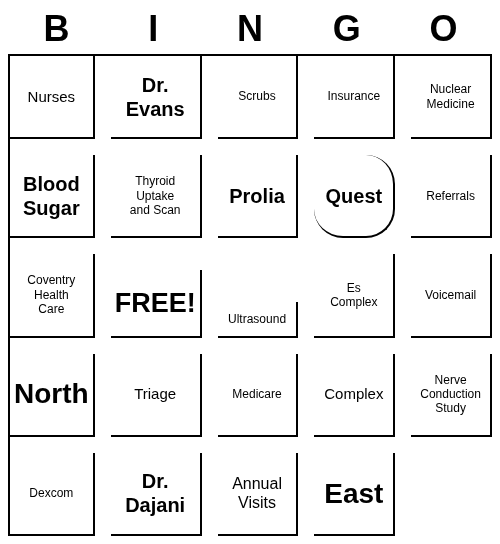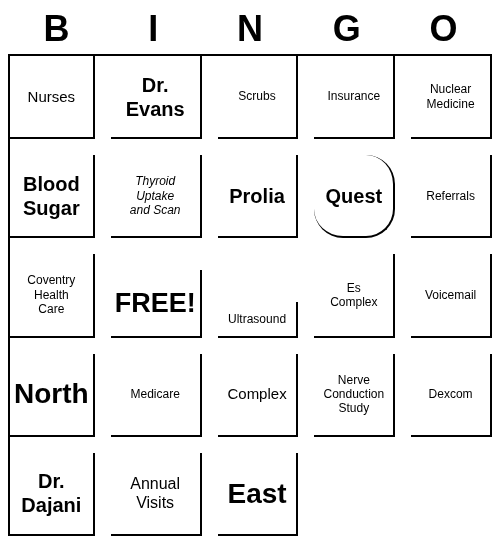--- a/index.html
+++ b/index.html
@@ -58,30 +58,31 @@
     <div class="bingo-header-cell">G</div>
     <div class="bingo-header-cell">O</div>
   </div>
 <div class="bingo-grid">
 <div class="bingo-cell" style="font-size: 15px;">Nurses</div>
     <div class="bingo-cell" style="font-size: 20px; font-weight: bold;">Dr.<br>Evans</div>
     <div class="bingo-cell" style="font-size: 12px;">Scrubs</div>
     <div class="bingo-cell" style="font-size: 12px;">Insurance</div>
     <div class="bingo-cell" style="font-size: 12px;">Nuclear<br>Medicine</div>
     <div class="bingo-cell" style="font-size: 20px; font-weight: bold;">Blood<br>Sugar</div>
-    <div class="bingo-cell" style="font-size: 12px; font-style: italic;">Thyroid<br>Uptake<br>and Scan</div>
+    <div class="bingo-cell" style="font-size: 12px;">Thyroid<br>Uptake<br>and Scan</div>
     <div class="bingo-cell" style="font-size: 20px; font-weight: bold;">Prolia</div>
     <div class="bingo-cell" style="font-size: 20px; font-weight: bold; border-radius: 29px;">Quest</div>
     <div class="bingo-cell" style="font-size: 12px;">Referrals</div>
     <div class="bingo-cell" style="font-size: 12px;">Coventry<br>Health<br>Care</div>
     <div class="bingo-cell" style="font-size: 27px; font-weight: bold; margin-top: 16px;">FREE!</div>
     <div class="bingo-cell" style="font-size: 12px; margin-top: 48px;">Ultrasound</div>
     <div class="bingo-cell" style="font-size: 12px;">Es<br>Complex</div>
     <div class="bingo-cell" style="font-size: 12px;">Voicemail</div>
     <div class="bingo-cell" style="font-size: 28px; font-weight: bold;">North</div>
+    <div class="bingo-cell" style="font-size: 15px;">Triage</div>
     <div class="bingo-cell" style="font-size: 12px;">Medicare</div>
     <div class="bingo-cell" style="font-size: 15px;">Complex</div>
     <div class="bingo-cell" style="font-size: 12px;">Nerve<br>Conduction<br>Study</div>
     <div class="bingo-cell" style="font-size: 12px;">Dexcom</div>
     <div class="bingo-cell" style="font-size: 20px; font-weight: bold;">Dr.<br>Dajani</div>
     <div class="bingo-cell" style="font-size: 16px;">Annual<br>Visits</div>
     <div class="bingo-cell" style="font-size: 28px; font-weight: bold;">East</div>
   </div>
 
 </body></html>

